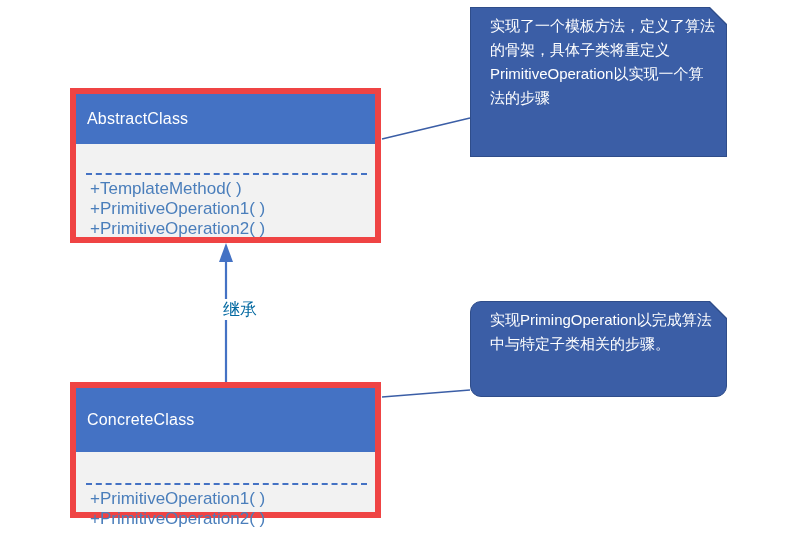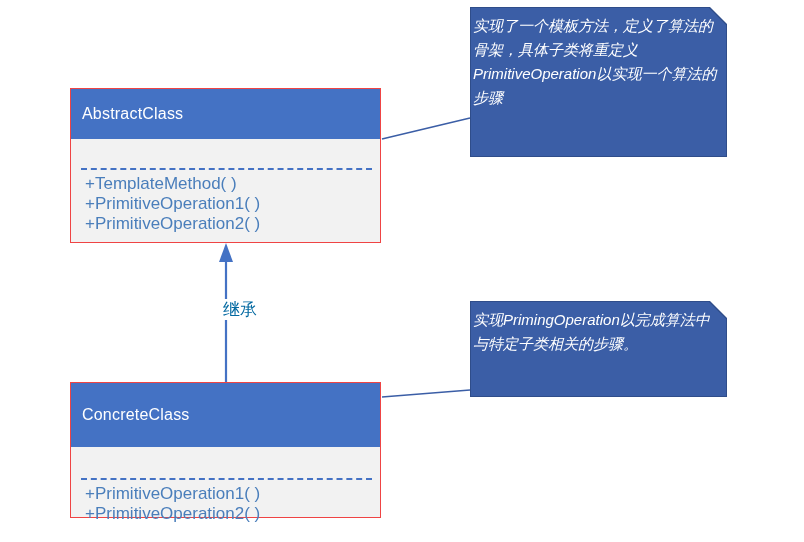--- a/index.html
+++ b/index.html
@@ -29,21 +29,21 @@
     width: 804px;
     height: 542px;
     pointer-events: none;
   }
 
   
   .uml-class {
     position: absolute;
     box-sizing: border-box;
     background: #F2F2F2;
-    border: 1px solid #ef4444;
+    border: 6px solid #ef4444;
   }
   .uml-class-header {
     box-sizing: border-box;
     background: #4472C4;
     color: #FFFFFF;
     font-size: 16px;
     line-height: 1;
     display: flex;
     align-items: center;
     padding-left: 11px;
@@ -73,24 +73,23 @@
   .note {
     position: absolute;
     box-sizing: border-box;
     background: #3B5EA6;
     border: 1px solid #2F4D8A;
     color: #FFFFFF;
   }
   .note-text {
     font-size: 15px;
     line-height: 24px;
-    padding: 6px 8px 6px 2px;
+    padding: 6px 8px 6px 19px;
     white-space: pre-wrap;
     word-break: break-word;
-    font-style: italic;
   }
   .note-fold {
     position: absolute;
     top: -1px;
     right: -1px;
     width: 0;
     height: 0;
     border-left: 17px solid transparent;
     border-top: 17px solid #FFFFFF;
     filter: drop-shadow(-1px 1px 0 #2F4D8A);
@@ -150,18 +149,18 @@
     </div>
   </div>
 
   <div class="edge-label" style="left:207px; top:299px;">继承</div>
 
   <div class="note" style="left:470px; top:7px; width:257px; height:150px;">
     <div class="note-fold"></div>
     <div class="note-text">实现了一个模板方法，定义了算法的骨架，具体子类将重定义PrimitiveOperation以实现一个算法的步骤</div>
   </div>
 
-  <div class="note" style="left:470px; top:301px; width:257px; height:96px;">
+  <div class="note" style="left:470px; top:301px; width:257px; height:96px;border-radius:11px;">
     <div class="note-fold"></div>
     <div class="note-text">实现PrimingOperation以完成算法中与特定子类相关的步骤。</div>
   </div>
 
 </div>
 
 </body></html>

